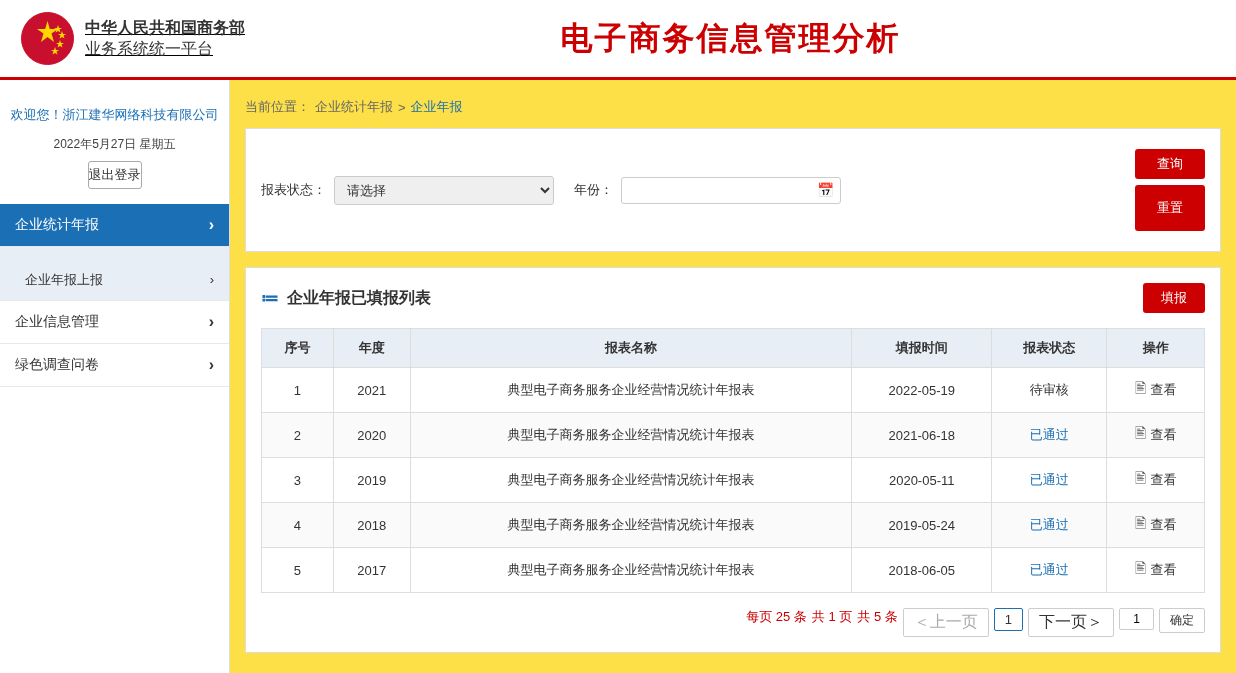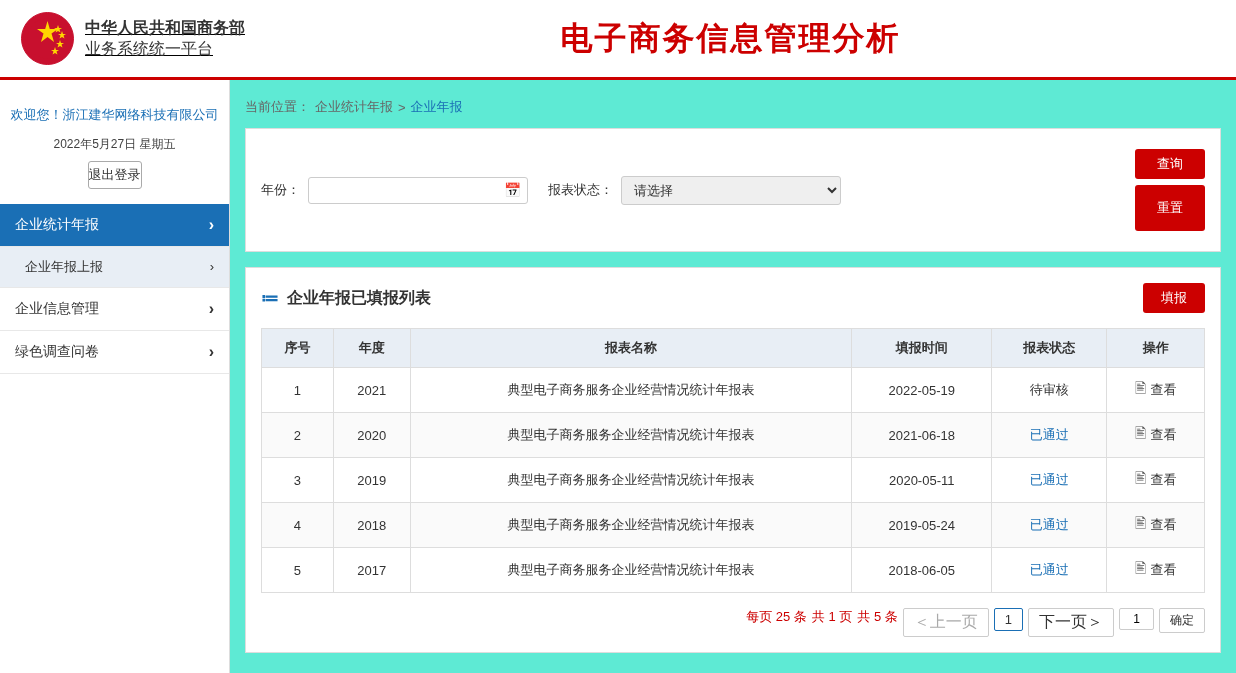--- a/index.html
+++ b/index.html
@@ -103,33 +103,33 @@
       color: #fff;
     }
     .nav-item .chevron {
       font-size: 16px;
       font-weight: bold;
     }
     .nav-sub-item {
       display: flex;
       align-items: center;
       justify-content: space-between;
-      padding: 11px 15px 11px 25px;
+      padding: 24px 15px 11px 25px;
       cursor: pointer;
       font-size: 13px;
       border-bottom: 1px solid #e8e8e8;
       background: #e8eef5;
       color: #333;
     }
 
     
     .main {
       flex: 1;
       padding: 10px 15px;
-      background: #5eead4;
+      background: #fde047;
     }
 
     
     .breadcrumb {
       display: flex;
       align-items: center;
       gap: 5px;
       padding: 8px 0 12px;
       font-size: 13px;
       color: #666;
@@ -390,34 +390,34 @@
 
     <div class="breadcrumb">
       <span>当前位置：</span>
       <span>企业统计年报</span>
       <span>&gt;</span>
       <span class="current">企业年报</span>
     </div>
 
     <div class="search-panel">
       <div class="search-field">
-        <label>年份：</label>
-        <div class="date-input-wrap">
-          <input type="text" class="date-input" style="">
-          <span class="calendar-icon">📅</span>
-        </div>
-      </div>
-      <div class="search-field">
         <label>报表状态：</label>
         <select class="select-input">
           <option>请选择</option>
           <option>待审核</option>
           <option>已通过</option>
           <option>已退回</option>
         </select>
+      </div>
+      <div class="search-field">
+        <label>年份：</label>
+        <div class="date-input-wrap">
+          <input type="text" class="date-input" style="">
+          <span class="calendar-icon">📅</span>
+        </div>
       </div>
       <div class="search-buttons">
         <button class="btn-query">查询</button>
         <button class="btn-reset">重置</button>
       </div>
     </div>
 
     <div class="table-section">
       <div class="table-header">
         <div class="table-title">

